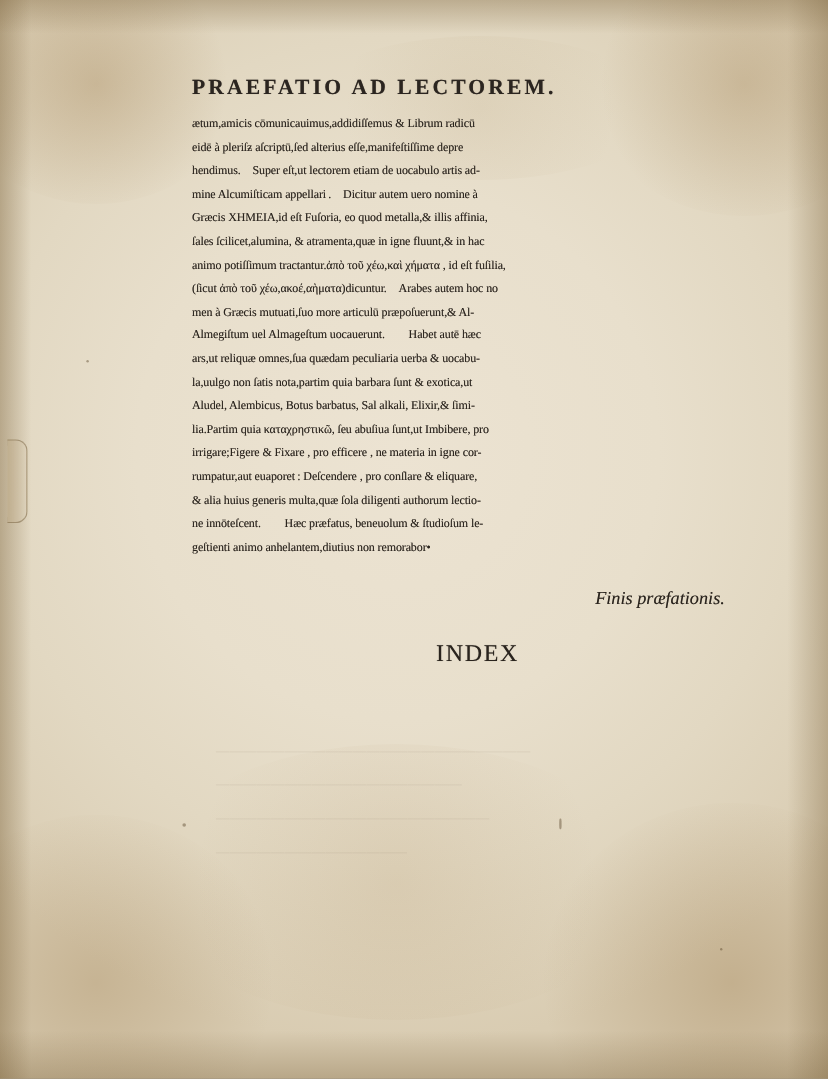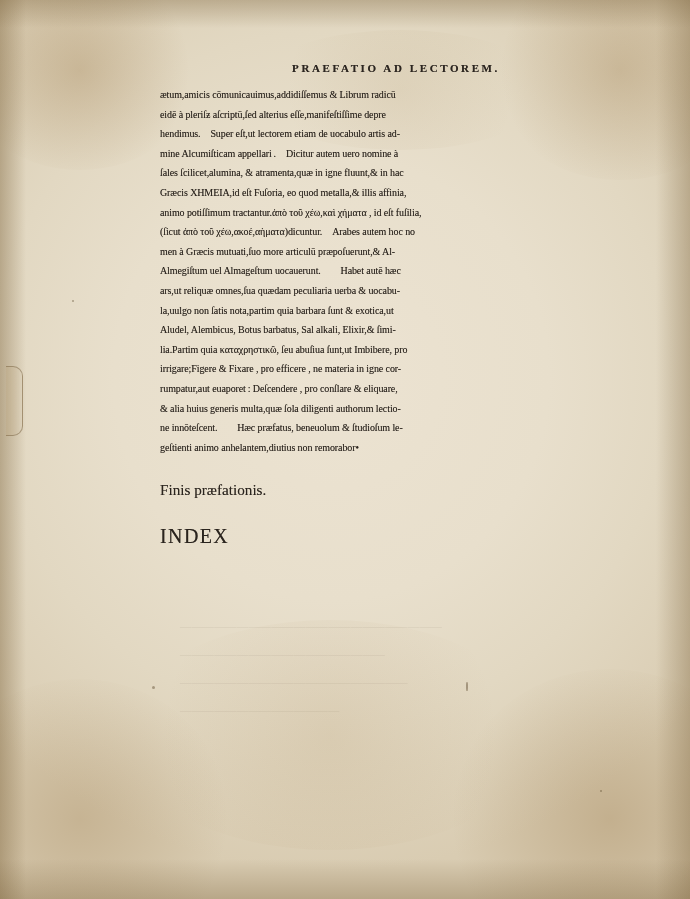--- a/index.html
+++ b/index.html
@@ -81,22 +81,21 @@
   }
 
   #textblock {
     position: absolute;
     left: 160px;
     top: 62px;
     width: 478px;
   }
 
   #running-head {
-    text-align: center;
-    font-size: 11px;
+    font-size: 18px;
     letter-spacing: 2.6px;
     color: #2b2520;
     font-weight: 600;
     margin-bottom: 11px;
     padding-right: 6px;
     text-shadow: 0 0 0.6px rgba(40,32,24,0.55);
   }
 
   #body-text {
     font-size: 10px;
@@ -106,30 +105,31 @@
     text-shadow: 0 0 0.5px rgba(40,32,24,0.45);
   }
   #body-text .line {
     display: block;
     white-space: pre;
     letter-spacing: -0.1px;
   }
 
   #finis {
     margin-top: 24px;
-    text-align: left;
+    text-align: right;
     font-size: 15.2px;
     color: #2a241e;
     padding-right: 34px;
     text-shadow: 0 0 0.5px rgba(40,32,24,0.45);
+    font-style: italic;
   }
 
   #index-word {
     margin-top: 26px;
-    text-align: left;
+    text-align: center;
     font-size: 20px;
     letter-spacing: 1.4px;
     color: #2a241e;
     padding-right: 2px;
     text-shadow: 0 0 0.6px rgba(40,32,24,0.5);
   }
 
   .speck {
     position: absolute;
     background: rgba(90,70,45,0.45);
@@ -168,22 +168,22 @@
 
   <div id="textblock">
 
     <div id="running-head">PRAEFATIO  AD  LECTOREM.</div>
 
     <div id="body-text">
         <span class="line">ætum,amicis cōmunicauimus,addidiſſemus &amp; Librum radicū</span>
         <span class="line">eidē à pleriſƶ aſcriptū,ſed alterius eſſe,manifeſtiſſime depre</span>
         <span class="line">hendimus. Super eſt,ut lectorem etiam de uocabulo artis ad-</span>
         <span class="line">mine Alcumiſticam appellari . Dicitur autem uero nomine à</span>
+        <span class="line">Græcis ΧΗΜΕΙΑ,id eſt Fuſoria, eo quod metalla,&amp; illis affinia,</span>
         <span class="line">ſales ſcilicet,alumina, &amp; atramenta,quæ in igne fluunt,&amp; in hac</span>
-        <span class="line">Græcis ΧΗΜΕΙΑ,id eſt Fuſoria, eo quod metalla,&amp; illis affinia,</span>
         <span class="line">animo potiſſimum tractantur.ἀπὸ τοῦ χέω,καὶ χήματα , id eſt fuſilia,</span>
         <span class="line">(ſicut ἀπὸ τοῦ χέω,ακοέ,αὴματα)dicuntur. Arabes autem hoc no</span>
         <span class="line">men à Græcis mutuati,ſuo more articulū præpoſuerunt,&amp; Al-</span>
         <span class="line">Almegiſtum uel Almageſtum uocauerunt.  Habet autē hæc</span>
         <span class="line">ars,ut reliquæ omnes,ſua quædam peculiaria uerba &amp; uocabu-</span>
         <span class="line">la,uulgo non ſatis nota,partim quia barbara ſunt &amp; exotica,ut</span>
         <span class="line">Aludel, Alembicus, Botus barbatus, Sal alkali, Elixir,&amp; ſimi-</span>
         <span class="line">lia.Partim quia καταχρηστικῶ, ſeu abuſiua ſunt,ut Imbibere, pro</span>
         <span class="line">irrigare;Figere &amp; Fixare , pro efficere , ne materia in igne cor-</span>
         <span class="line">rumpatur,aut euaporet : Deſcendere , pro conſlare &amp; eliquare,</span>

